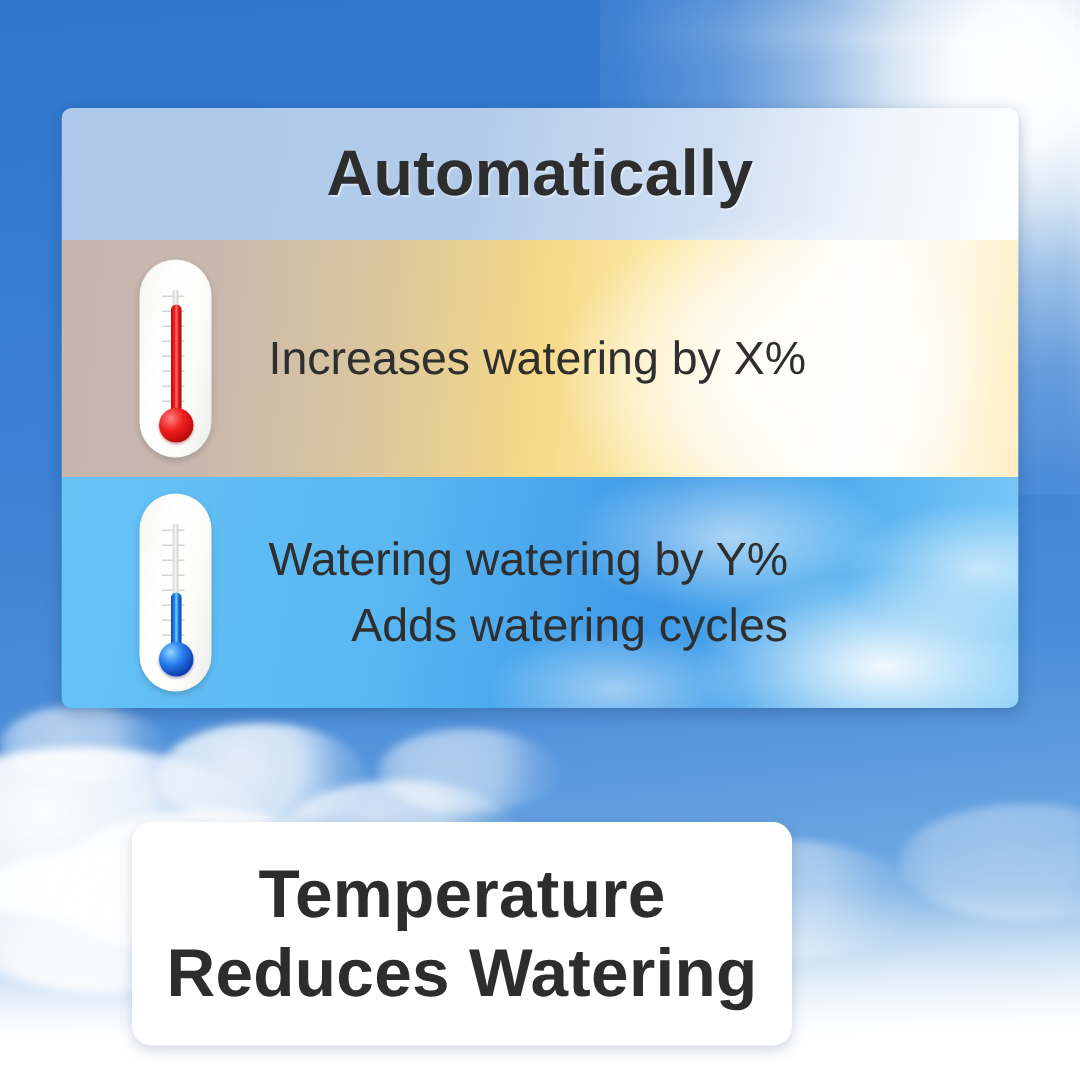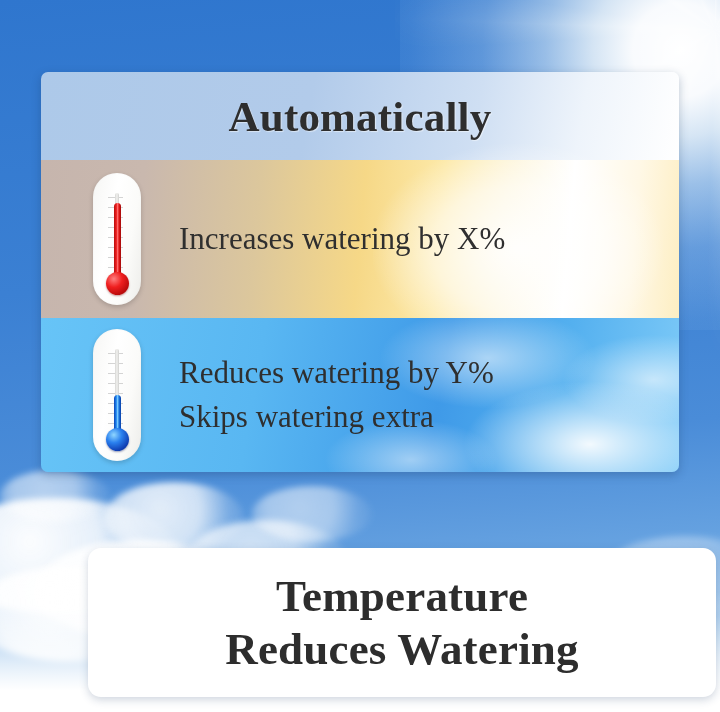--- a/index.html
+++ b/index.html
@@ -11,21 +11,20 @@
   body {
     font-family: "Liberation Sans", sans-serif;
   }
 
   .stage {
     position: relative;
     width: 720px;
     height: 712px;
     overflow: hidden;
     background: #86efac;
-    font-family: Liberation Serif, serif;
   }
 
   
   .sky-base {
     position: absolute;
     inset: 0;
     background: linear-gradient(175deg, #2f76ce 0%, #3b80d3 38%, #4a8cd8 62%, #6ba6e2 80%, #a8cdee 90%, #ffffff 100%);
   }
   .sky-haze-bottom {
     position: absolute;
@@ -156,21 +155,21 @@
     z-index: 2;
   }
 
   .lines {
     margin-left: 38px;
     color: #2f2f2f;
     font-size: 31px;
     line-height: 1.42;
     white-space: nowrap;
   }
-  .line { display: block; }
+  .line { display: block; text-align: right; }
 
   
   .thermo {
     position: relative;
     width: 48px;
     height: 132px;
     border-radius: 24px;
     background: linear-gradient(100deg, #f6f6f4 0%, #ffffff 38%, #fbfbf9 70%, #ededea 100%);
     box-shadow: 0 2px 5px rgba(0,0,0,0.18), inset 0 0 2px rgba(0,0,0,0.05);
     flex: 0 0 auto;
@@ -222,21 +221,21 @@
   }
   .thermo.cold .bulb {
     background: radial-gradient(circle at 34% 30%, #8fd6ff 0%, #2a80ee 36%, #103fb4 72%, #07246e 100%);
     box-shadow: 0 1px 2px rgba(0,20,90,0.4);
   }
 
   
   .caption-card {
     position: absolute;
     left: 88px; top: 548px;
-    width: 628px; height: 149px;
+    width: 440px; height: 149px;
     background: #ffffff;
     border-radius: 13px;
     box-shadow: 0 3px 9px rgba(40,70,110,0.22);
     display: flex;
     flex-direction: column;
     align-items: center;
     justify-content: center;
   }
   .caption-card .cap-line {
     font-size: 45px;
@@ -308,22 +307,22 @@
               <i style="top:42px"></i>
               <i style="top:52px"></i>
             <i style="top:62px"></i>
               <i style="top:72px"></i>
           </div>
           <div class="stem"></div>
           <div class="fill"></div>
           <div class="bulb"></div>
         </div>
         <div class="lines">
-          <span class="line">Reduces watering by Y%</span>
-          <span class="line">Skips watering extra</span>
+          <span class="line">Watering watering by Y%</span>
+          <span class="line">Adds watering cycles</span>
         </div>
       </div>
     </div>
 
   </div>
 
   <div class="caption-card">
     <span class="cap-line">Temperature</span>
     <span class="cap-line">Reduces Watering</span>
   </div>

